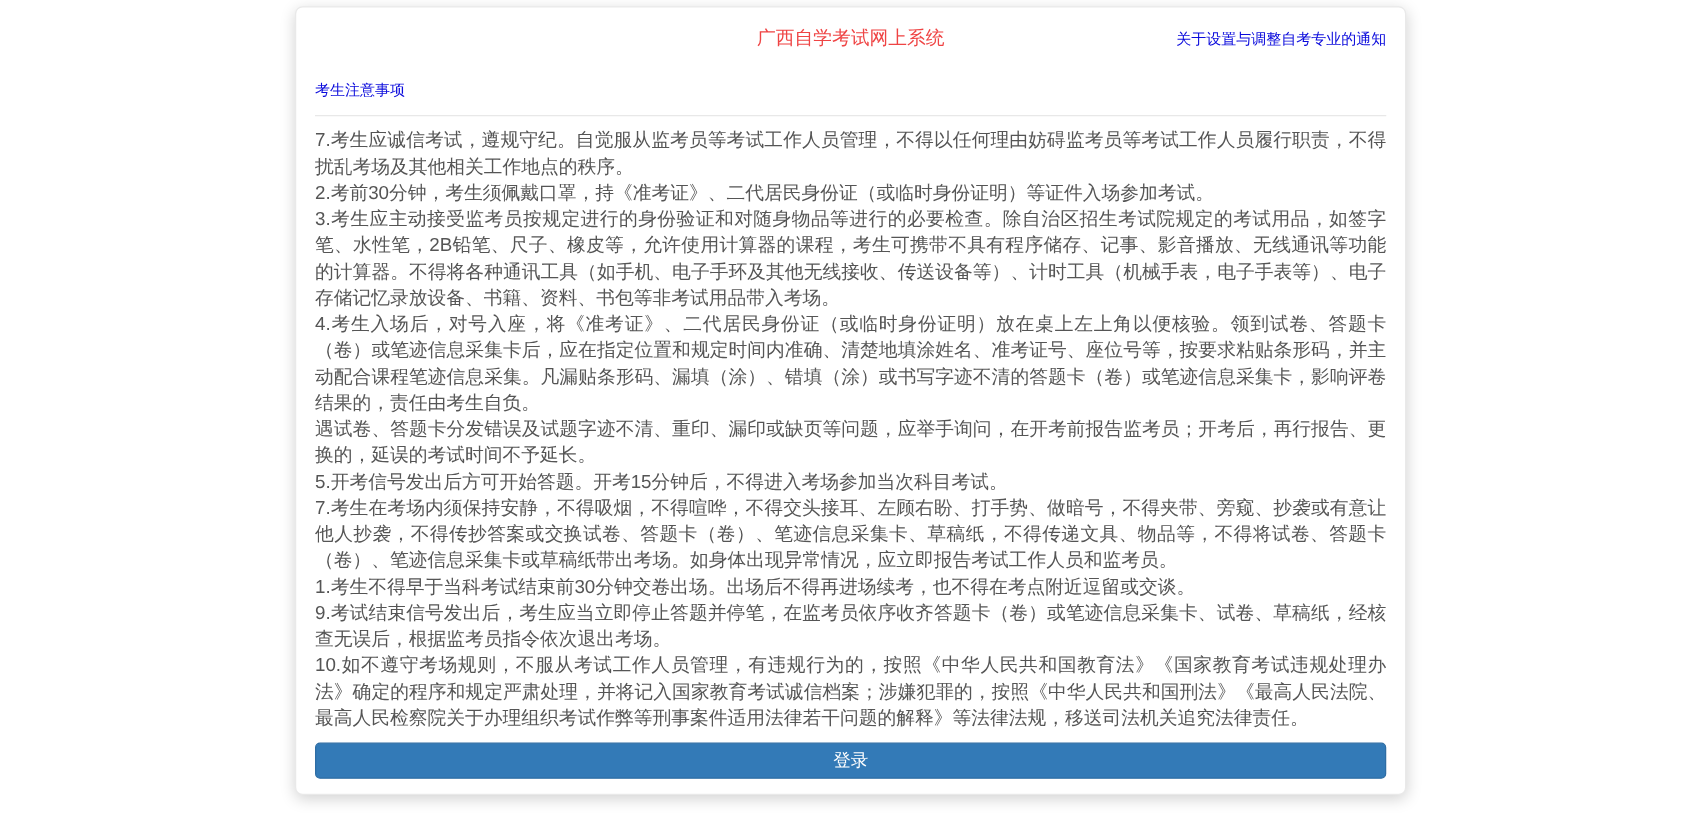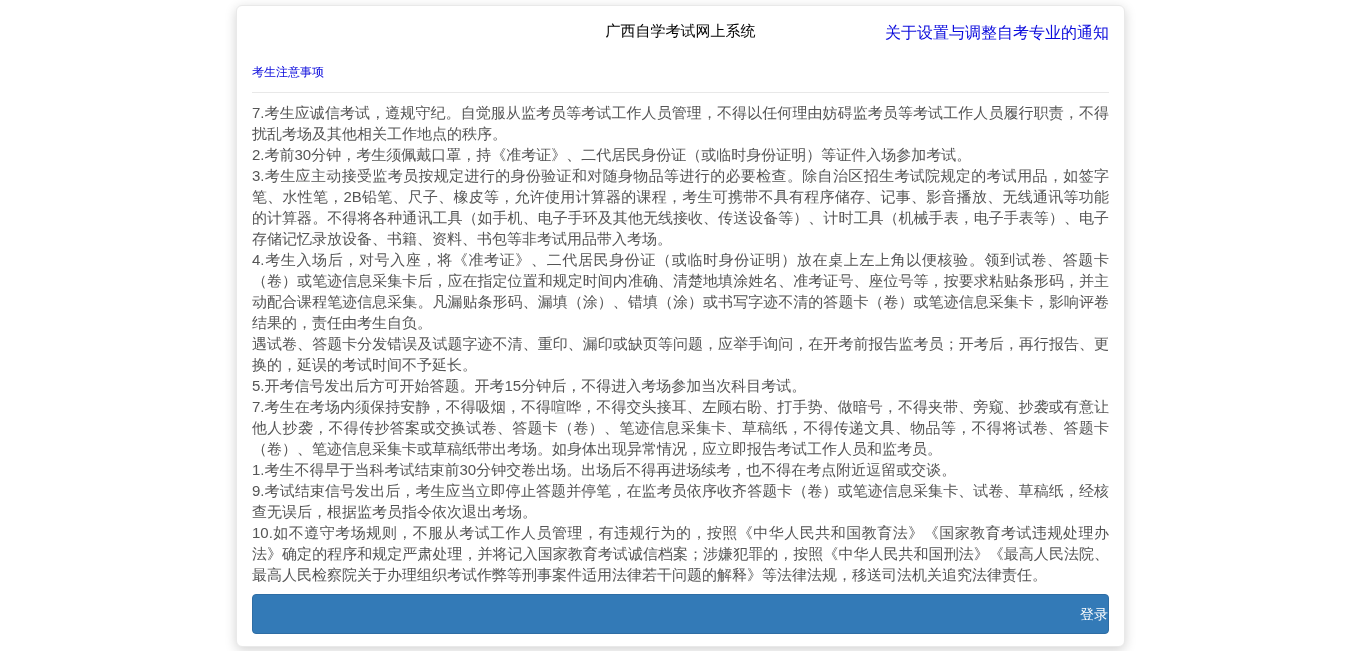--- a/index.html
+++ b/index.html
@@ -15,30 +15,30 @@
     margin: 5px auto 0;
     background: #ffffff;
     border: 1px solid #e9e9e9;
     border-radius: 6px;
     box-shadow: 0 3px 12px rgba(0,0,0,0.18);
     padding: 13px 15px 12px 15px;
   }
   .card-header { position: relative; }
   .app-title {
     text-align: center;
-    color: #000000;
+    color: #ef4444;
     font-size: 15px;
     line-height: 18px;
     padding-top: 3px;
   }
   .top-right-link {
     position: absolute;
     top: 4px;
     right: 0;
-    font-size: 16px;
+    font-size: 12px;
     color: #0a0adc;
     text-decoration: none;
     cursor: pointer;
   }
   .tab-link {
     display: inline-block;
     margin-top: 24px;
     font-size: 12px;
     color: #0a0adc;
     text-decoration: none;
@@ -53,28 +53,28 @@
     padding: 9px 0 9px 0;
     color: #555555;
     font-size: 15px;
     line-height: 21px;
     text-align: justify;
   }
   .notice-body p { margin: 0; }
   .login-button {
     display: block;
     width: 100%;
-    height: 40px;
+    height: 29px;
     background: #337ab7;
     border: 1px solid #2e6da4;
     border-radius: 4px;
     color: #ffffff;
     font-size: 14px;
     line-height: 25px;
-    text-align: right;
+    text-align: center;
     cursor: pointer;
     font-family: inherit;
   }
 </style>
 </head>
 <body>
 
 <div class="card">
   <div class="card-header">
     <div class="app-title">广西自学考试网上系统</div>

